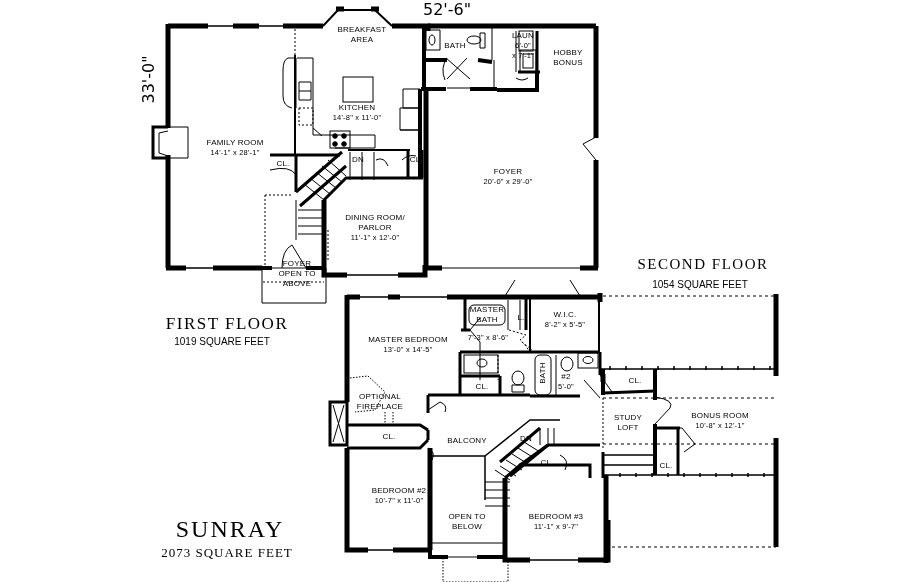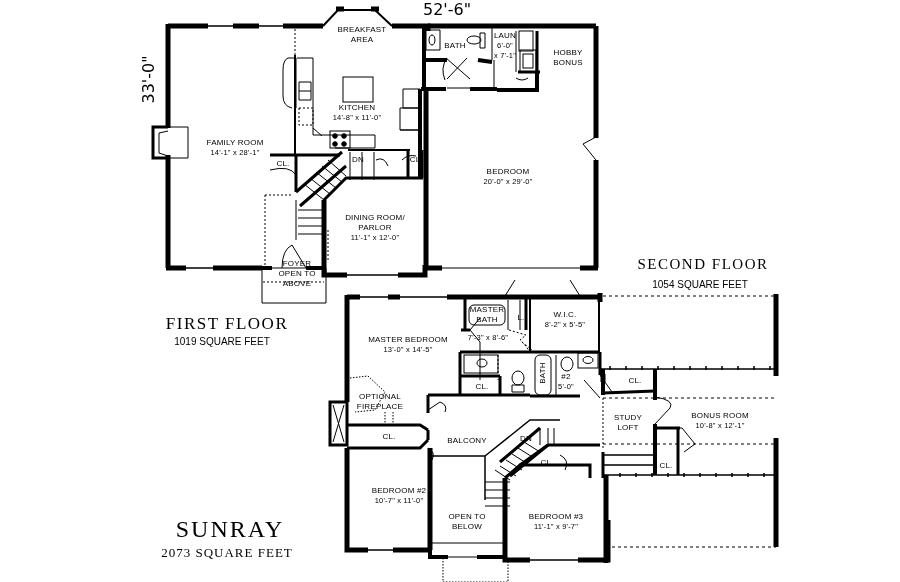--- a/index.html
+++ b/index.html
@@ -232,23 +232,23 @@
   </g>
 </svg>
 
 <div class="dimline" style="left:423px; top:0px;">52'-6"</div>
 <div class="dimline" style="left:124px; top:70px; transform: rotate(-90deg); transform-origin: center;">33'-0"</div>
 
 <div class="lbl" style="left:362px; top:25px; width:60px; white-space:normal;"><span>BREAKFAST AREA</span></div>
 <div class="lbl" style="left:357px; top:103px;"><span>KITCHEN</span><span class="dim">14'-8" x 11'-0"</span></div>
 <div class="lbl" style="left:235px; top:138px;"><span>FAMILY ROOM</span><span class="dim">14'-1" x 28'-1"</span></div>
 <div class="lbl" style="left:455px; top:41px;"><span>BATH</span></div>
-<div class="lbl" style="left:505px; top:31px;"><span>LAUN</span><span class="dim">6'-0"</span><span class="dim">x 7'-1"</span></div>
+<div class="lbl" style="left:523px; top:31px;"><span>LAUN</span><span class="dim">6'-0"</span><span class="dim">x 7'-1"</span></div>
 <div class="lbl" style="left:568px; top:48px; width:40px; white-space:normal;"><span>HOBBY BONUS</span></div>
-<div class="lbl" style="left:508px; top:167px;"><span>BEDROOM</span><span class="dim">20'-0" x 29'-0"</span></div>
+<div class="lbl" style="left:508px; top:167px;"><span>FOYER</span><span class="dim">20'-0" x 29'-0"</span></div>
 <div class="lbl" style="left:375px; top:213px; width:70px; white-space:normal;"><span>DINING ROOM/ PARLOR</span><span class="dim">11'-1" x 12'-0"</span></div>
 <div class="lbl" style="left:297px; top:227px; width:44px; white-space:normal;margin-top:32px;"><span>FOYER OPEN TO ABOVE</span></div>
 <div class="lbl" style="left:283px; top:159px;"><span>CL.</span></div>
 <div class="lbl" style="left:415px; top:155px;"><span>CL</span></div>
 <div class="lbl" style="left:358px; top:155px;"><span>DN</span></div>
 
 <div class="title" style="left:227px; top:314px; font-size:17px;">FIRST FLOOR</div>
 <div class="sub" style="left:222px; top:336px;">1019 SQUARE FEET</div>
 
 <div class="title" style="left:703px; top:256px; font-size:15px;">SECOND FLOOR</div>

